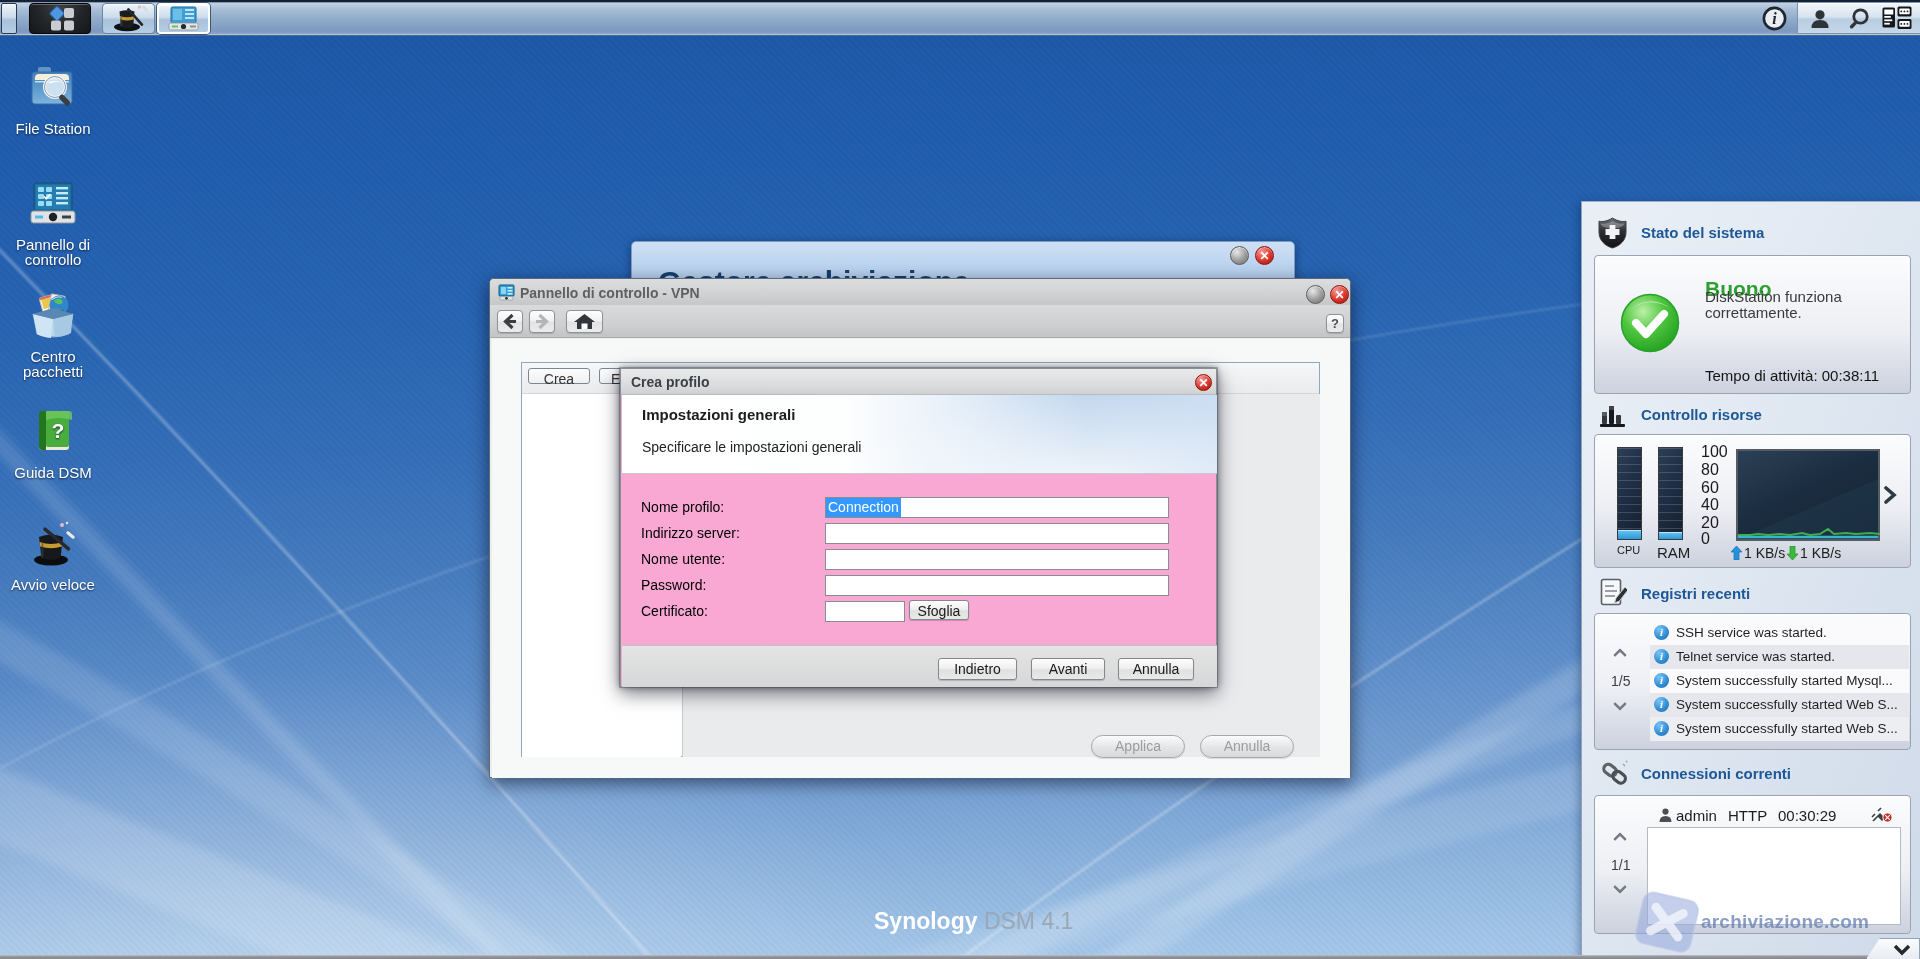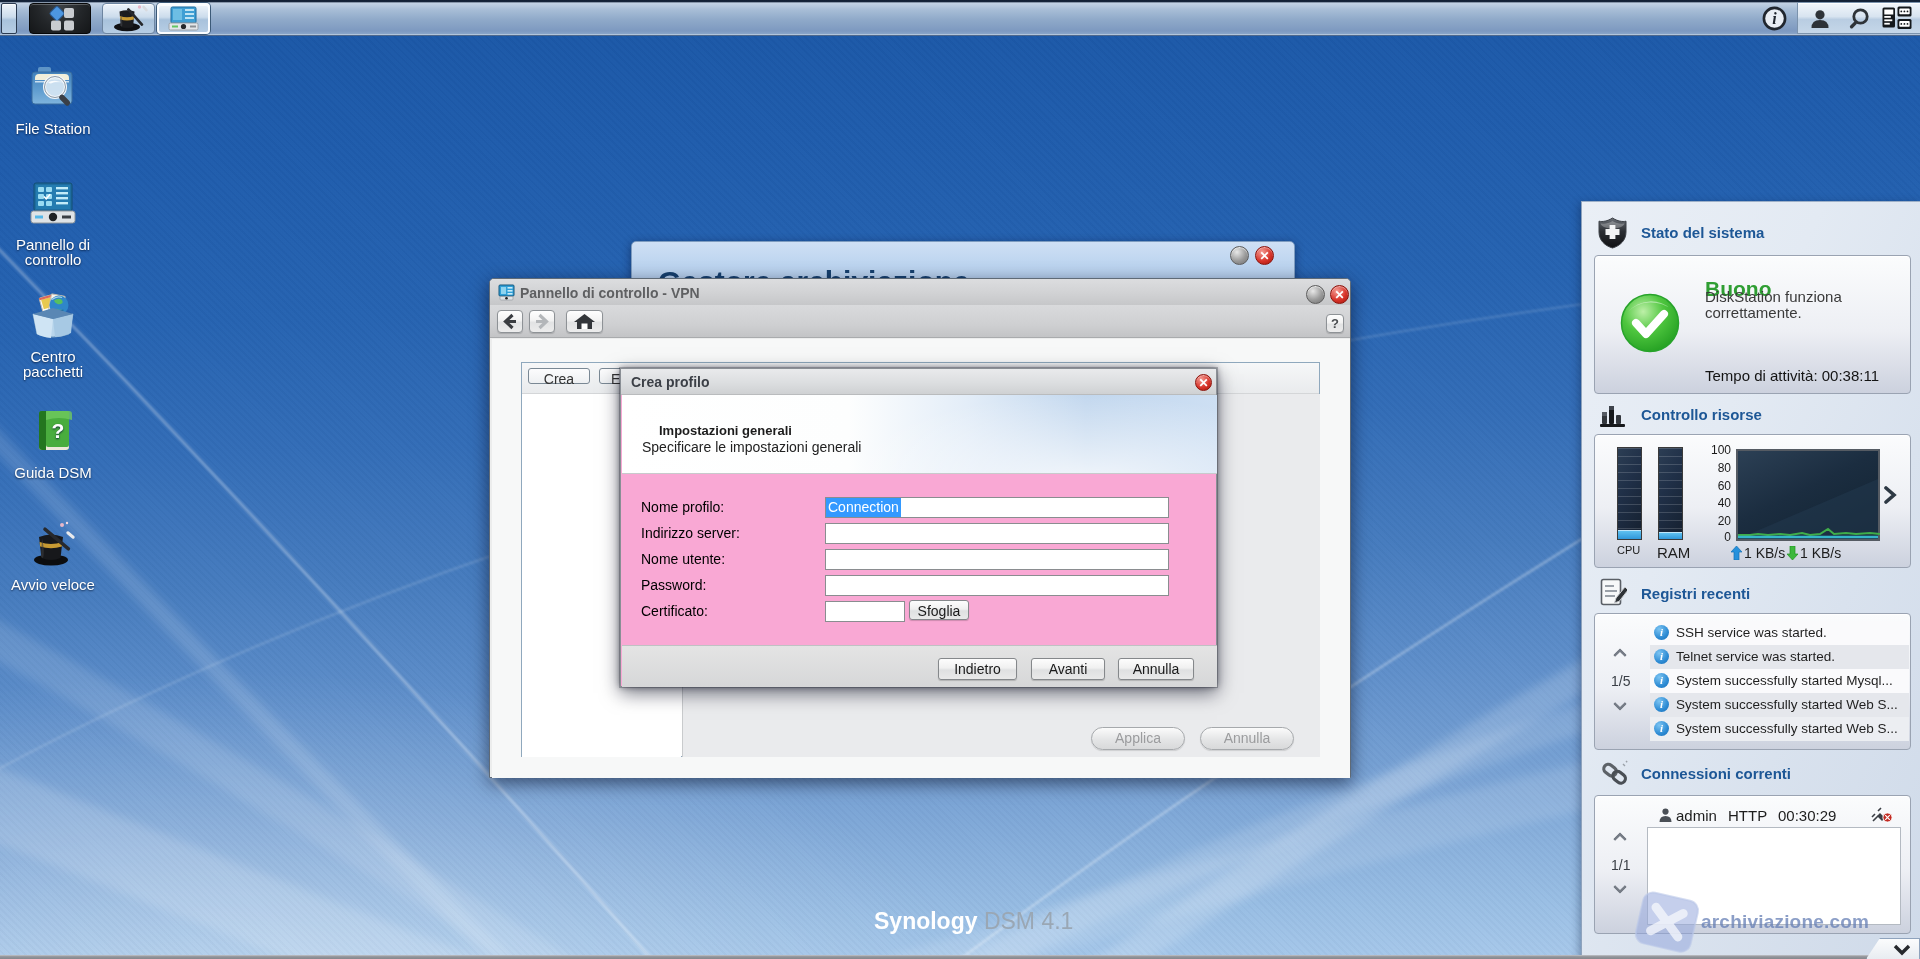--- a/index.html
+++ b/index.html
@@ -51,55 +51,55 @@
   #vpntools { position:absolute; left:0; top:26px; width:100%; height:33px;
     background:linear-gradient(180deg,#d9dadc 0%,#cfd0d2 60%,#c3c4c6 100%); border-bottom:1px solid #a9abad; }
   .navbtn { position:absolute; top:5px; height:23px; border-radius:4px; border:1px solid #8e9296;
     background:linear-gradient(180deg,#fefefe 0%,#f2f2f2 45%,#e2e3e4 55%,#ececec 100%); box-shadow:0 1px 1px rgba(0,0,0,.15); }
   #vpnbody { position:absolute; left:2px; top:60px; width:858px; height:439px; background:#f7f8f8; }
   #panel { position:absolute; left:29px; top:23px; width:799px; height:395px; border:1px solid #8fa8bd; background:#fff; }
   #panelhdr { position:absolute; left:0; top:0; width:100%; height:31px; background:linear-gradient(180deg,#f6f7f8,#e9ebed); border-bottom:1px solid #d4d6d8; }
   .tab { position:absolute; top:5px; height:16px; border:1px solid #7a8894; border-radius:3px; background:linear-gradient(180deg,#fcfcfd,#eef0f2); font-size:14px; color:#333; text-align:center; line-height:21px; }
   #panelleft { position:absolute; left:0; top:31px; width:159px; height:363px; background:#fff; }
   #panelright { position:absolute; left:160px; top:31px; width:638px; height:363px; background:#eaebed; border-left:1px solid #c9cbcd; }
-  .pill { position:absolute; height:23px; border-radius:12px; border:1px solid #a6a9ac; background:linear-gradient(180deg,#fbfbfb,#e4e5e6 55%,#d8d9da); color:#9b9c9e; font-size:14px; text-align:center; line-height:21px; box-shadow:0 1px 1px rgba(0,0,0,.12); }
+  .pill { position:absolute; height:23px; border-radius:12px; border:1px solid #a6a9ac; background:linear-gradient(180deg,#fbfbfb,#e4e5e6 55%,#d8d9da); color:#9b9c9e; font-size:14px; text-align:center; line-height:21px; box-shadow:0 1px 1px rgba(0,0,0,.12);margin-top:8px; }
 
   
   #dlg { position:absolute; left:620px; top:368px; width:597px; height:319px; background:#f9a8d4;
     border:1px solid #8a8f95; box-shadow: 0 0 0 1px rgba(20,25,35,.25), 0 0 6px rgba(0,0,20,.45), 0 6px 18px rgba(0,5,25,.55); }
   #dlgttl { position:absolute; left:0; top:0; width:100%; height:26px;
     background:linear-gradient(180deg,#e9eaec 0%,#dcdee0 55%,#cfd1d3 100%); border-bottom:1px solid #b9bbbd; }
   #dlgttl .txt { position:absolute; left:10px; top:5px; font-size:14px; font-weight:bold; color:#3b3f46; }
   #dlghdr { position:absolute; left:1px; top:26px; width:595px; height:79px;
     background:
       radial-gradient(ellipse 420px 150px at 78% 115%, rgba(255,255,255,.8), rgba(255,255,255,0) 60%),
       linear-gradient(90deg, #ffffff 0%, #fdfefe 38%, #e3edf8 58%, #c2d7ee 78%, #cddff3 100%);
     border-bottom:1px solid #c8cacc; }
-  #dlghdr .h1 { position:absolute; left:20px; top:28px; font-size:13px; font-weight:bold; color:#1c1c1c;margin-left:17px; }
+  #dlghdr .h1 { position:absolute; left:20px; top:11px; font-size:15px; font-weight:bold; color:#1c1c1c; }
   #dlghdr .h2 { position:absolute; left:20px; top:44px; font-size:14px; color:#222; }
   .frow { position:absolute; left:20px; font-size:14px; color:#000; }
   .finput { position:absolute; left:204px; width:344px; height:21px; background:#fff; border:1px solid #8a8d90; }
   #dlgfoot { position:absolute; left:1px; top:276px; width:595px; height:42px;
     background:linear-gradient(180deg,#e4e4e4,#d6d7d8); border-top:1px solid #bfc1c3; }
   .dbtn { position:absolute; top:12px; height:22px; border-radius:3px; border:1px solid #85888b;
     background:linear-gradient(180deg,#fdfdfd 0%,#f0f0f0 45%,#dfe0e1 55%,#e9e9e9 100%);
     font-size:14px; color:#1a1a1a; text-align:center; line-height:20px; box-shadow:0 1px 1px rgba(0,0,0,.18); }
 
   
   #side { position:absolute; left:1581px; top:201px; width:339px; height:758px;
     background:linear-gradient(115deg,#eaeff6 0%,#e3eaf3 35%,#d9e2ee 65%,#cfdae9 100%);
     border-left:1px solid #8fa3bd; border-top:1px solid #9db0c8; box-shadow:-2px 2px 8px rgba(10,25,60,.35); }
   .shead { position:absolute; left:59px; font-size:15px; font-weight:bold; color:#1d5796;text-align:right; }
   .sbox { position:absolute; left:12px; width:317px; border:1px solid #9aa3b2; border-radius:4px;
     background:linear-gradient(180deg,#fbfcfd 0%,#edeff4 55%,#ccd1de 100%); box-shadow:inset 0 1px 0 #fff; }
   .gauge { position:absolute; width:25px; height:93px; border:1px solid #3a3a3a; background:
       repeating-linear-gradient(180deg, rgba(255,255,255,.16) 0 1px, rgba(255,255,255,0) 1px 8px),
       linear-gradient(120deg,#2c3e54 0%,#203048 40%,#15202f 100%); }
   .gfill { position:absolute; left:0; bottom:0; width:100%; background:linear-gradient(180deg,#5fc1f0,#2f97da); border-top:1px solid #bfe6fa; }
-  .axlbl { position:absolute; font-size:12px; color:#1a1a1a; width:30px; text-align:right; }
+  .axlbl { position:absolute; font-size:16px; color:#1a1a1a; width:30px; }
   .logrow { position:absolute; left:55px; width:259px; height:24px; font-size:13.5px; color:#1f1f1f; line-height:24px; }
   .irow  { padding-left:26px; }
   .info-i { position:absolute; left:4px; top:4px; width:15px; height:15px; border-radius:50%;
     background:radial-gradient(circle at 35% 28%, #7cc4f2, #2d8bd4 60%, #1a6db4 100%); color:#fff; font-size:11px; font-weight:bold; text-align:center; line-height:15px; font-family:"Liberation Serif",serif; font-style:italic; }
   .pgup, .pgdn { position:absolute; width:10px; height:10px; border:solid #767c86; border-width:0 3.2px 3.2px 0; border-radius:1px; }
   .pgup { transform:rotate(-135deg); }
   .pgdn { transform:rotate(45deg); }
   .pgnum { position:absolute; font-size:14px; color:#3a3f46; }
 
   #collapsetab { position:absolute; left:1866px; top:938px; width:54px; height:21px; background:linear-gradient(180deg,#fbfcfd,#e8ecf1);

